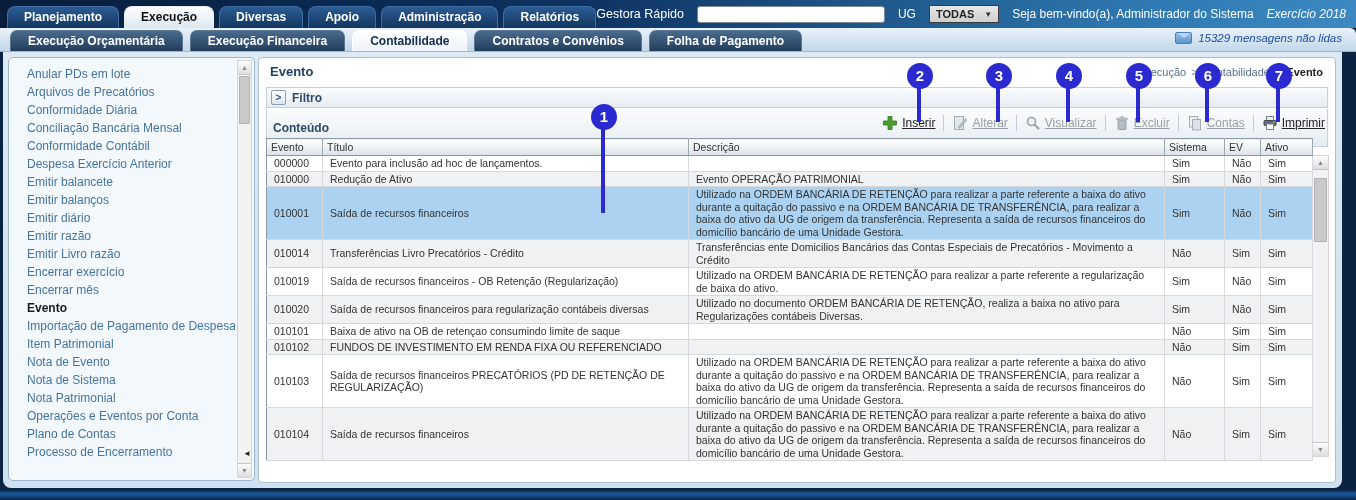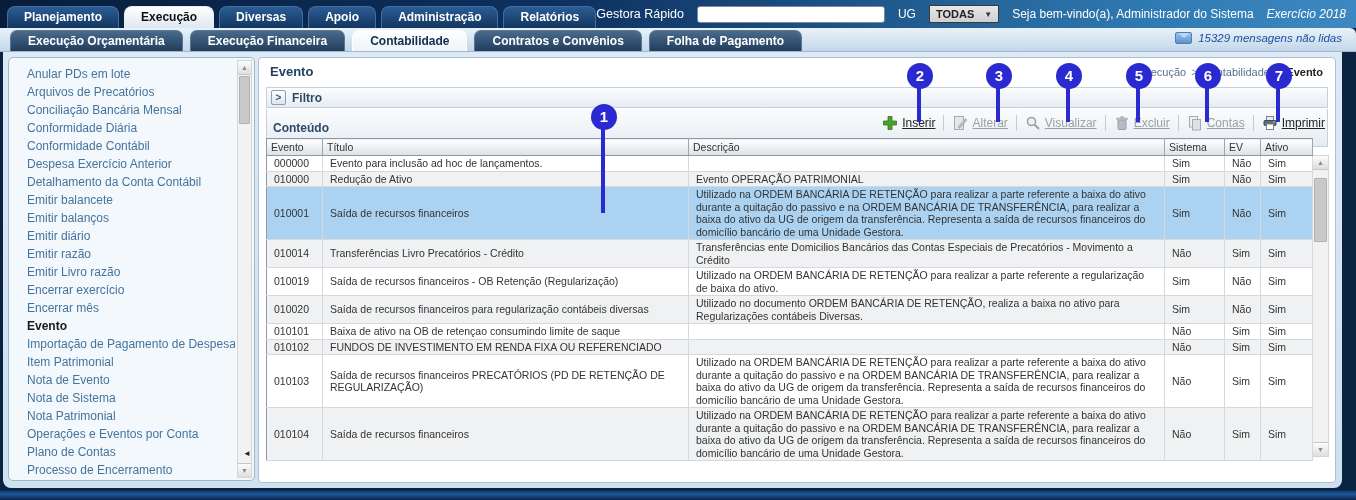--- a/index.html
+++ b/index.html
@@ -146,25 +146,24 @@
       <span>15329 mensagens não lidas</span>
     </div>
   </div>
 
   <div class="content">
 
     <div class="sidebar">
       <div class="side-list">
         <div class="side-item">Anular PDs em lote</div>
         <div class="side-item">Arquivos de Precatórios</div>
+        <div class="side-item">Conformidade Diária</div>
         <div class="side-item">Conciliação Bancária Mensal</div>
-        <div class="side-item">Conformidade Diária</div>
         <div class="side-item">Conformidade Contábil</div>
         <div class="side-item">Despesa Exercício Anterior</div>
-        <div class="side-item">Detalhamento da Conta Contábil</div>
         <div class="side-item">Emitir balancete</div>
         <div class="side-item">Emitir balanços</div>
         <div class="side-item">Emitir diário</div>
         <div class="side-item">Emitir razão</div>
         <div class="side-item">Emitir Livro razão</div>
         <div class="side-item">Encerrar exercício</div>
         <div class="side-item">Encerrar mês</div>
         <div class="side-item active">Evento</div>
         <div class="side-item">Importação de Pagamento de Despesas</div>
         <div class="side-item">Item Patrimonial</div>

